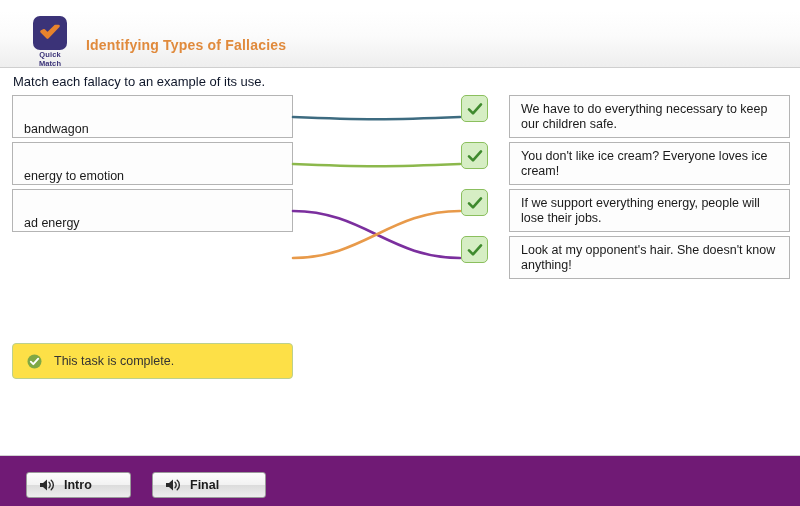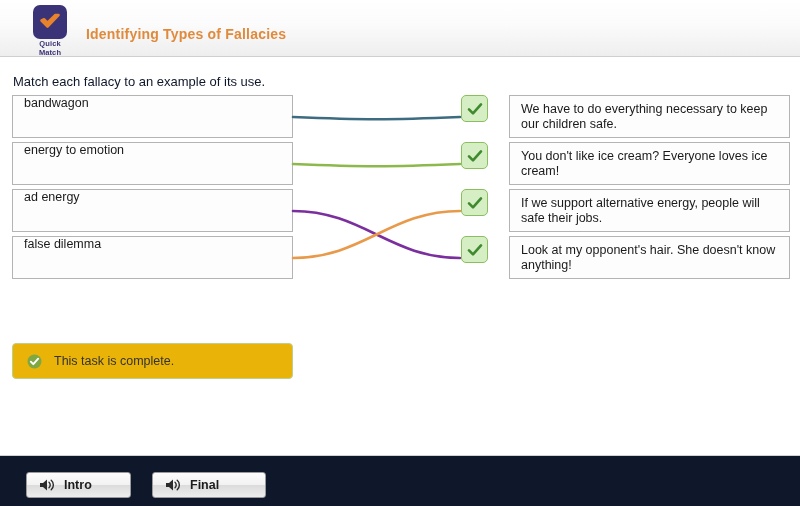--- a/index.html
+++ b/index.html
@@ -6,21 +6,21 @@
   html, body {
     width: 800px; height: 506px;
     font-family: "Liberation Sans", sans-serif;
     background: #ffffff;
     overflow: hidden;
   }
   #app { position: relative; width: 800px; height: 506px; }
 
   
   .header {
-    position: absolute; left: 0; top: 0; width: 800px; height: 57px;
+    position: absolute; left: 0; top: 11px; width: 800px; height: 57px;
     background: linear-gradient(to bottom, #ffffff 0%, #fbfbfb 45%, #eeeeee 100%);
     border-bottom: 1px solid #cfcfcf;
   }
   .logo-wrap {
     position: absolute; left: 24px; top: 5px;
     width: 52px; text-align: center;
   }
   .logo-badge {
     width: 34px; height: 34px; margin: 0 auto;
     background: #3b3378; border-radius: 7px;
@@ -48,21 +48,21 @@
   
   .match-area { position: absolute; left: 0; top: 95px; width: 800px; height: 190px; }
 
   .col-left  { position: absolute; left: 12px;  top: 0; width: 281px; }
   .col-right { position: absolute; left: 509px; top: 0; width: 281px; }
 
   .prompt-box, .answer-box {
     height: 43px; margin-bottom: 4px;
     background: #fdfdfd;
     border: 1px solid #b4b4b4;
-    display: flex; align-items: flex-start;
+    display: flex; align-items: flex-end;
     padding: 0 11px;
     font-size: 12.5px; color: #1a1a1a; line-height: 15px;
   }
   .answer-box { align-items: center; }
 
   
   .connectors {
     position: absolute; left: 0; top: 95px;
     width: 800px; height: 190px; pointer-events: none;
   }
@@ -76,35 +76,35 @@
     border: 1px solid #8bbf5e;
     border-radius: 5px;
     display: flex; align-items: center; justify-content: center;
   }
   .badge svg { display: block; }
 
   
   .complete-box {
     position: absolute; left: 12px; top: 343px;
     width: 281px; height: 36px;
-    background: #eab308;
+    background: #fde047;
     border: 1px solid #bcd08e;
     border-radius: 4px;
     display: flex; align-items: center;
     padding-left: 14px;
   }
   .complete-icon { width: 15px; height: 15px; margin-right: 12px; flex: 0 0 auto; }
   .complete-text { font-size: 12.5px; color: #333333; }
 
   
   .divider {
     position: absolute; left: 0; top: 455px;
     width: 800px; height: 1px; background: #d2d2d2;
   }
-  .bottom-bar { position: absolute; left: 0; top: 456px; width: 800px; height: 50px; background: #0f172a; }
+  .bottom-bar { position: absolute; left: 0; top: 456px; width: 800px; height: 50px; background: #701a75; }
   .audio-btn {
     position: absolute; top: 16px;
     height: 26px;
     background: linear-gradient(to bottom, #fdfdfd 0%, #f2f2f2 48%, #dcdcdc 52%, #ededed 100%);
     border: 1px solid #9a9a9a;
     border-radius: 3px;
     display: flex; align-items: center;
     padding: 0 16px 0 12px;
     cursor: pointer;
   }
@@ -141,33 +141,30 @@
     <div class="col-left" id="left-col">
         <div class="prompt-box">
           <span>bandwagon</span>
         </div>
         <div class="prompt-box">
           <span>energy to emotion</span>
         </div>
         <div class="prompt-box">
           <span>ad energy</span>
         </div>
-        <div class="prompt-box">
-          <span>false dilemma</span>
-        </div>
       </div>
     <div class="col-right" id="right-col">
         <div class="answer-box">
           <span>We have to do everything necessary to keep our children safe.</span>
         </div>
         <div class="answer-box">
           <span>You don't like ice cream? Everyone loves ice cream!</span>
         </div>
         <div class="answer-box">
-          <span>If we support alternative energy, people will safe their jobs.</span>
+          <span>If we support everything energy, people will lose their jobs.</span>
         </div>
         <div class="answer-box">
           <span>Look at my opponent's hair. She doesn't know anything!</span>
         </div>
       </div>
   </div>
 
   <svg class="connectors" id="connectors" viewBox="0 0 800 190">
       <path d="M 293 22 C 363.14 25, 389.86 25, 460 22" fill="none" stroke="#3d6b80" stroke-width="2.6" stroke-linecap="round"></path>
       <path d="M 293 69 C 363.14 72, 389.86 72, 460 69" fill="none" stroke="#8cb84c" stroke-width="2.6" stroke-linecap="round"></path>

